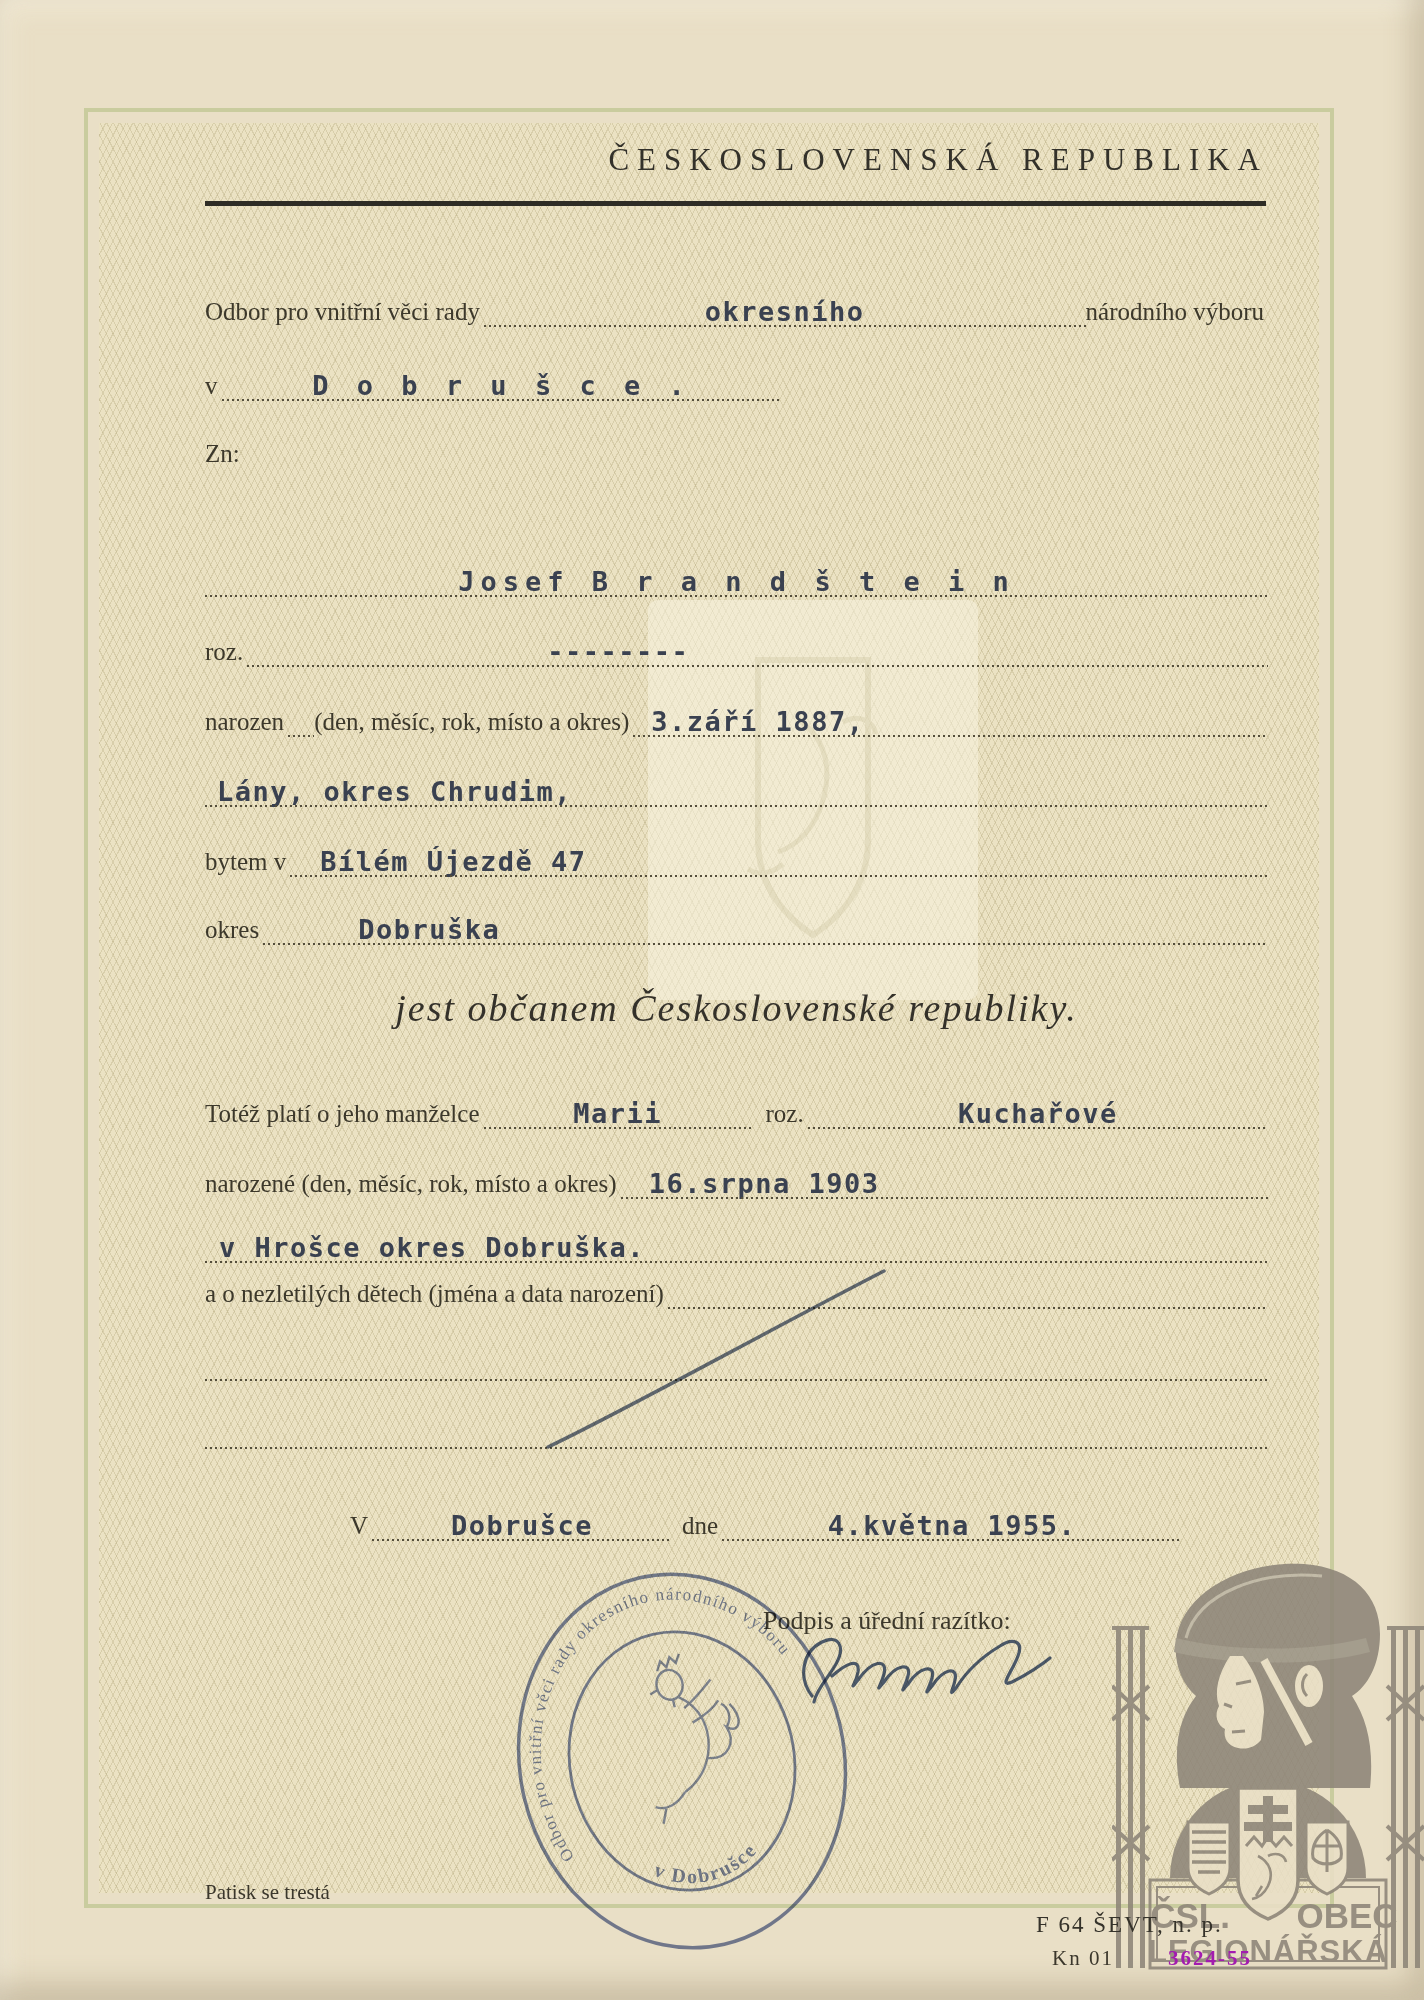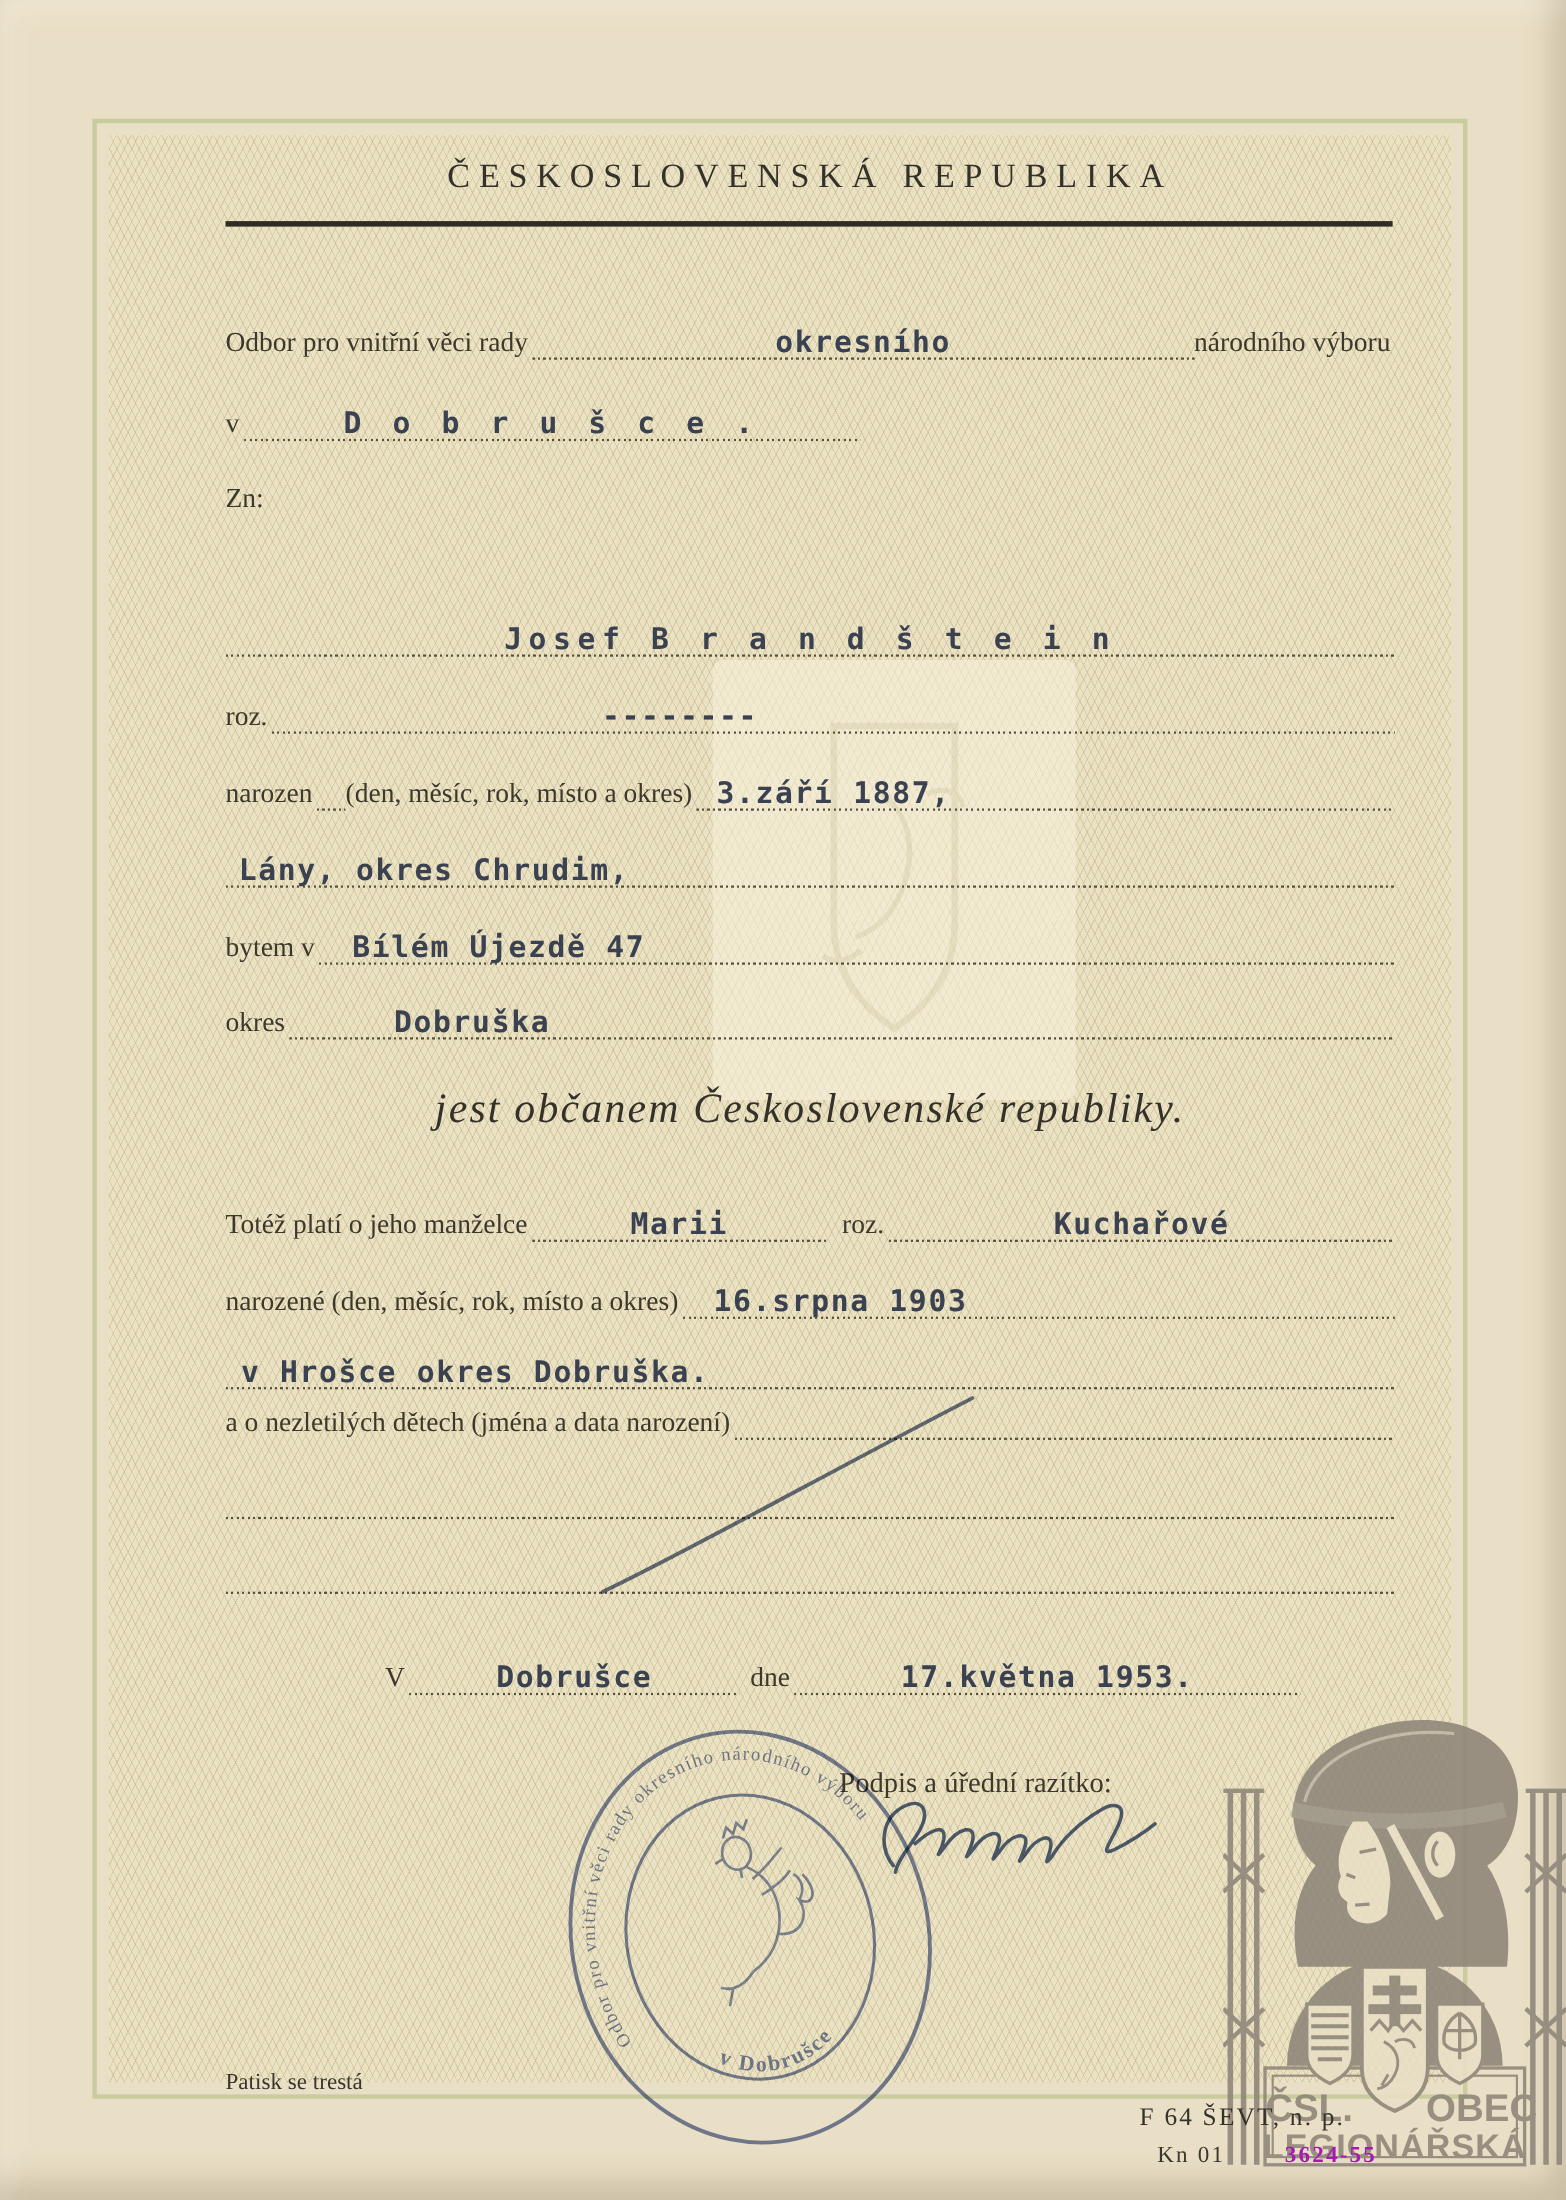--- a/index.html
+++ b/index.html
@@ -19,21 +19,21 @@
       repeating-linear-gradient(63deg, rgba(172,160,114,.30) 0 1px, transparent 1px 6px),
       repeating-linear-gradient(-63deg, rgba(172,160,114,.30) 0 1px, transparent 1px 6px),
       #ebe2c3;
   }
   .watermark{
     position:absolute;left:648px;top:600px;width:330px;height:400px;
     background:rgba(248,243,223,.55);border-radius:10px;
   }
   .watermark svg{opacity:.35}
   .title{
-    position:absolute;left:205px;width:1063px;top:142px;text-align:center;
+    position:absolute;left:205px;width:1063px;top:142px;text-align:right;
     font-size:31px;letter-spacing:8px;color:#33312a;font-weight:400;
   }
   .rule{position:absolute;left:205px;top:201px;width:1061px;height:5px;background:#2e2c25;}
   .row{
     position:absolute;left:205px;width:1063px;height:46px;
     display:flex;align-items:flex-end;font-size:25px;color:#3c382b;
   }
   .lbl{white-space:nowrap;padding:0 4px 2px 0;}
   .fill{position:relative;flex:1 1 auto;min-width:0;text-align:center;}
   .fill::after{
@@ -159,21 +159,21 @@
     </div>
 
   <svg class="stroke" width="420" height="210" viewBox="0 0 420 210">
     <path d="M48,192 C120,158 260,80 384,16" fill="none" stroke="#4d5c7c" stroke-width="3.5" stroke-linecap="round" opacity=".85"></path>
   </svg>
 
   <div class="row" style="top:1496px;left:350px;width:832px">
     <span class="lbl">V</span>
     <span class="fill fx" style="width:300px"><span class="typed">Dobrušce</span></span>
     <span class="lbl" style="padding-left:10px">dne</span>
-    <span class="fill"><span class="typed">17.května 1953.</span></span>
+    <span class="fill"><span class="typed">4.května 1955.</span></span>
   </div>
 
   <div class="podpis">Podpis a úřední razítko:</div>
 
   <svg class="sig" width="280" height="110" viewBox="0 0 280 110">
     <path d="M24,78 C10,60 14,34 34,24 C50,16 58,28 48,46 C40,60 28,72 26,84
              M44,58 C60,44 72,40 70,54 C68,66 60,74 70,62 C84,42 100,40 96,56 C93,68 86,76 96,64
              C108,46 124,44 120,58 C117,70 110,78 120,66 C132,48 148,46 144,60 C141,72 134,80 144,68
              C156,50 170,48 167,62 C165,72 160,80 168,70 C178,54 192,40 212,28 C224,20 236,22 230,38
              C224,54 210,70 224,64 C240,56 252,48 262,40" fill="none" stroke="#3f537c" stroke-width="3.2" stroke-linecap="round" opacity=".9"></path>

